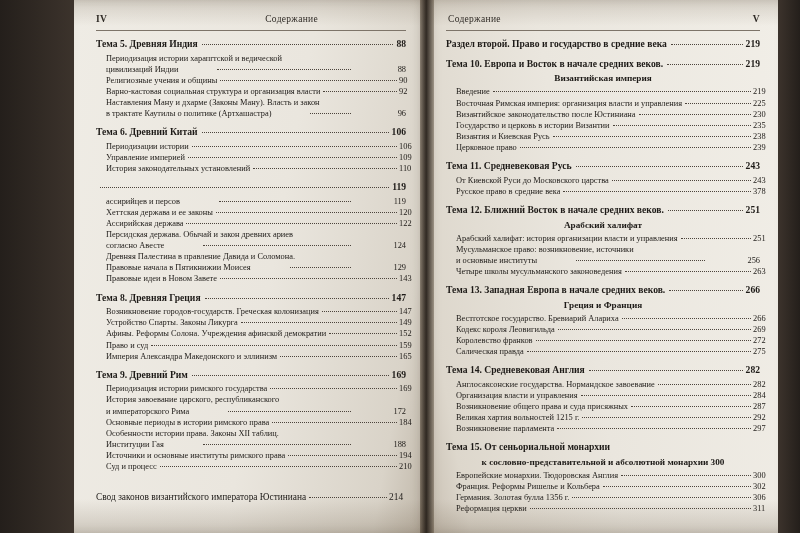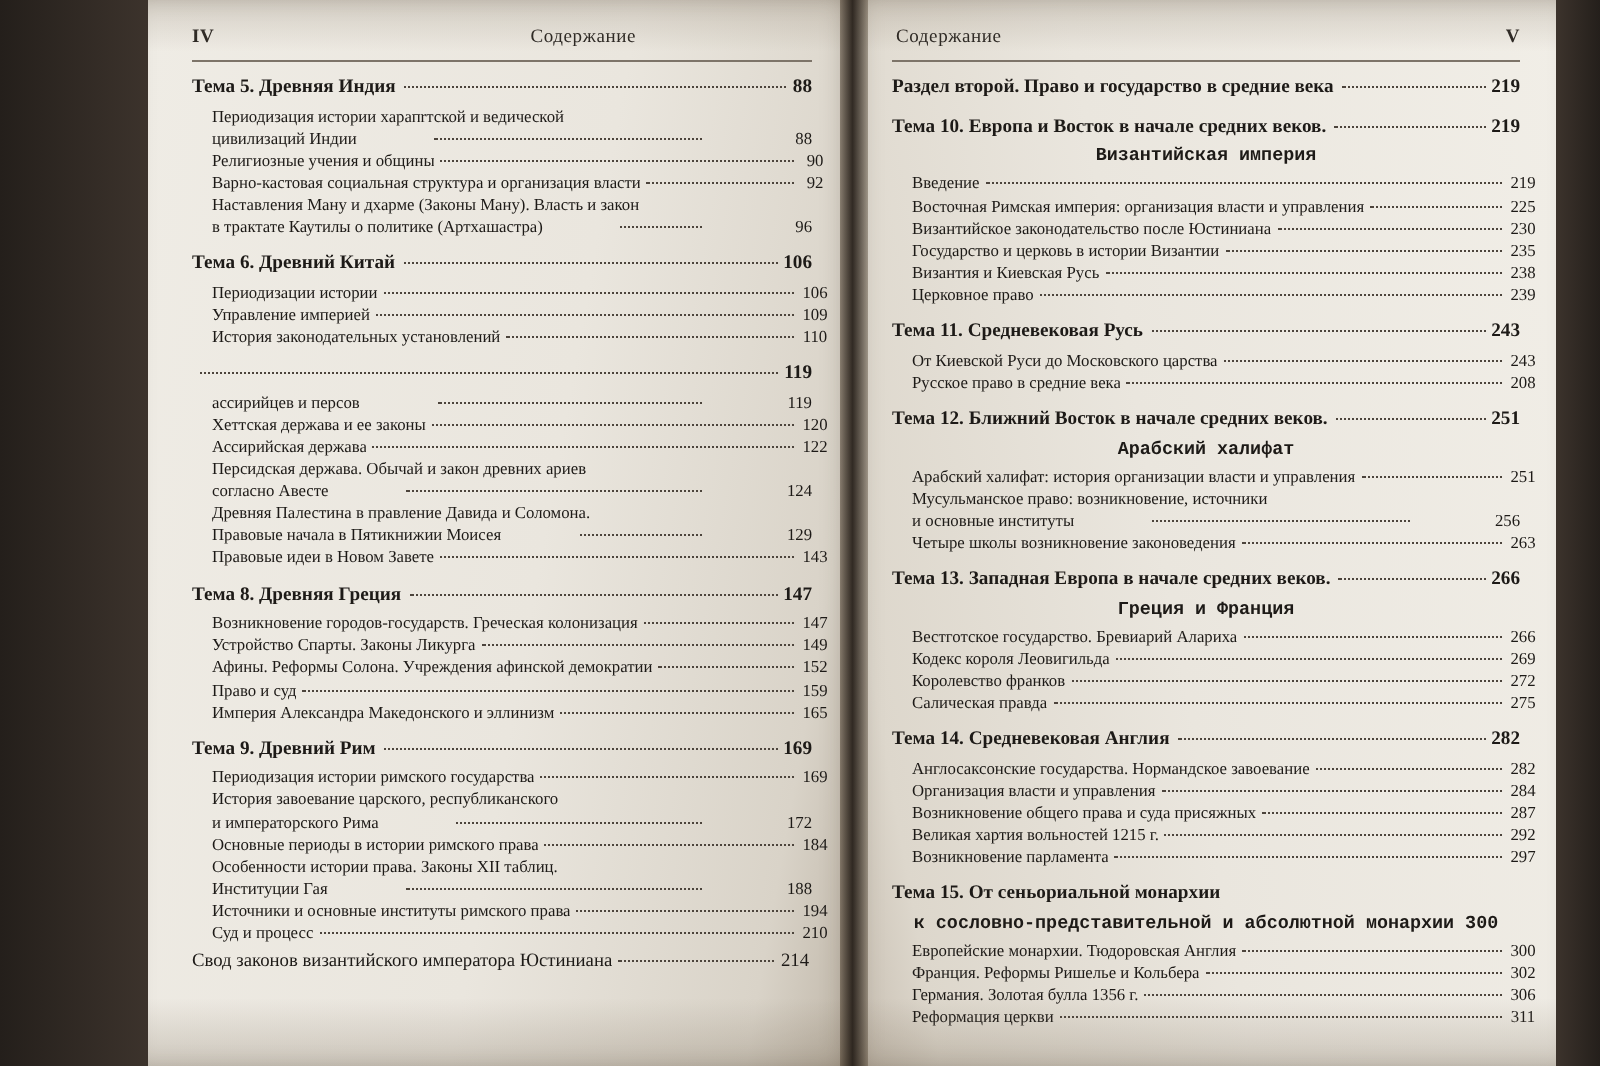--- a/index.html
+++ b/index.html
@@ -92,21 +92,21 @@
     white-space: nowrap;
   }
   .entry .txt { flex: 0 1 auto; overflow: hidden; }
   .entry .dots {
     flex: 1 1 auto;
     min-width: 6px;
     margin: 0 2px 0 3px;
     border-bottom: 1px dotted #4c443c;
     transform: translateY(-2px);
   }
-  .entry .pg { flex: 0 0 auto; text-align: center; min-width: 17px; }
+  .entry .pg { flex: 0 0 auto; text-align: left; min-width: 17px; }
 
   .chapter {
     font-weight: bold;
     font-size: 9.6px;
     margin-top: 7px;
     margin-bottom: 2px;
     display: flex;
     align-items: baseline;
   }
   .chapter .txt { flex: 0 0 auto; }
@@ -116,21 +116,20 @@
     border-bottom: 1px dotted #4c443c;
     transform: translateY(-2px);
   }
   .chapter .pg { flex: 0 0 auto; font-weight: bold; }
   .chapter.nodots .dots { border-bottom: none; }
   .chapter-sub {
     font-weight: bold;
     font-size: 9.2px;
     text-align: center;
     margin: 0 0 2px 0;
-    font-family: Liberation Mono, monospace;
   }
   .sub-entry { padding-left: 10px; }
   .cont-line {
     display: flex;
     align-items: baseline;
     padding-left: 10px;
     gap: 36px;
   }
   .cont-line .txt { flex: 0 1 auto; }
   .cont-line .dots {
@@ -326,21 +325,21 @@
           <div class="entry sub-entry">
             <span class="txt">Источники и основные институты римского права</span>
             <span class="dots"></span>
             <span class="pg">194</span>
           </div>
           <div class="entry sub-entry">
             <span class="txt">Суд и процесс</span>
             <span class="dots"></span>
             <span class="pg">210</span>
           </div>
-          <div class="entry sub-entry" style="font-size: 9.4px; padding-left: 0px; margin-top: 3px;">
+          <div class="entry sub-entry" style="font-size: 9.4px; padding-left: 0px; margin-top: 19px;">
             <span class="txt">Свод законов византийского императора Юстиниана</span>
             <span class="dots"></span>
             <span class="pg">214</span>
           </div>
         </div>
       <div class="shade-top"></div>
       <div class="shade-bottom"></div>
     </div>
   </div>
 
@@ -401,21 +400,21 @@
             <span class="pg">243</span>
           </div>
           <div class="entry sub-entry">
             <span class="txt">От Киевской Руси до Московского царства</span>
             <span class="dots"></span>
             <span class="pg">243</span>
           </div>
           <div class="entry sub-entry">
             <span class="txt">Русское право в средние века</span>
             <span class="dots"></span>
-            <span class="pg">208</span>
+            <span class="pg">378</span>
           </div>
           <div class="chapter">
             <span class="txt">Тема 12. Ближний Восток в начале средних веков.</span>
             <span class="dots"></span>
             <span class="pg">251</span>
           </div>
           <div class="chapter-sub">Арабский халифат</div>
           <div class="entry sub-entry">
             <span class="txt">Арабский халифат: история организации власти и управления</span>
             <span class="dots"></span>
@@ -423,21 +422,21 @@
           </div>
           <div class="entry sub-entry two-line-first">
             <span class="txt">Мусульманское право: возникновение, источники</span>
           </div>
           <div class="cont-line">
             <span class="txt">и основные институты</span>
             <span class="dots"></span>
             <span class="pg">256</span>
           </div>
           <div class="entry sub-entry">
-            <span class="txt">Четыре школы возникновение законоведения</span>
+            <span class="txt">Четыре школы мусульманского законоведения</span>
             <span class="dots"></span>
             <span class="pg">263</span>
           </div>
           <div class="chapter">
             <span class="txt">Тема 13. Западная Европа в начале средних веков.</span>
             <span class="dots"></span>
             <span class="pg">266</span>
           </div>
           <div class="chapter-sub">Греция и Франция</div>
           <div class="entry sub-entry">

